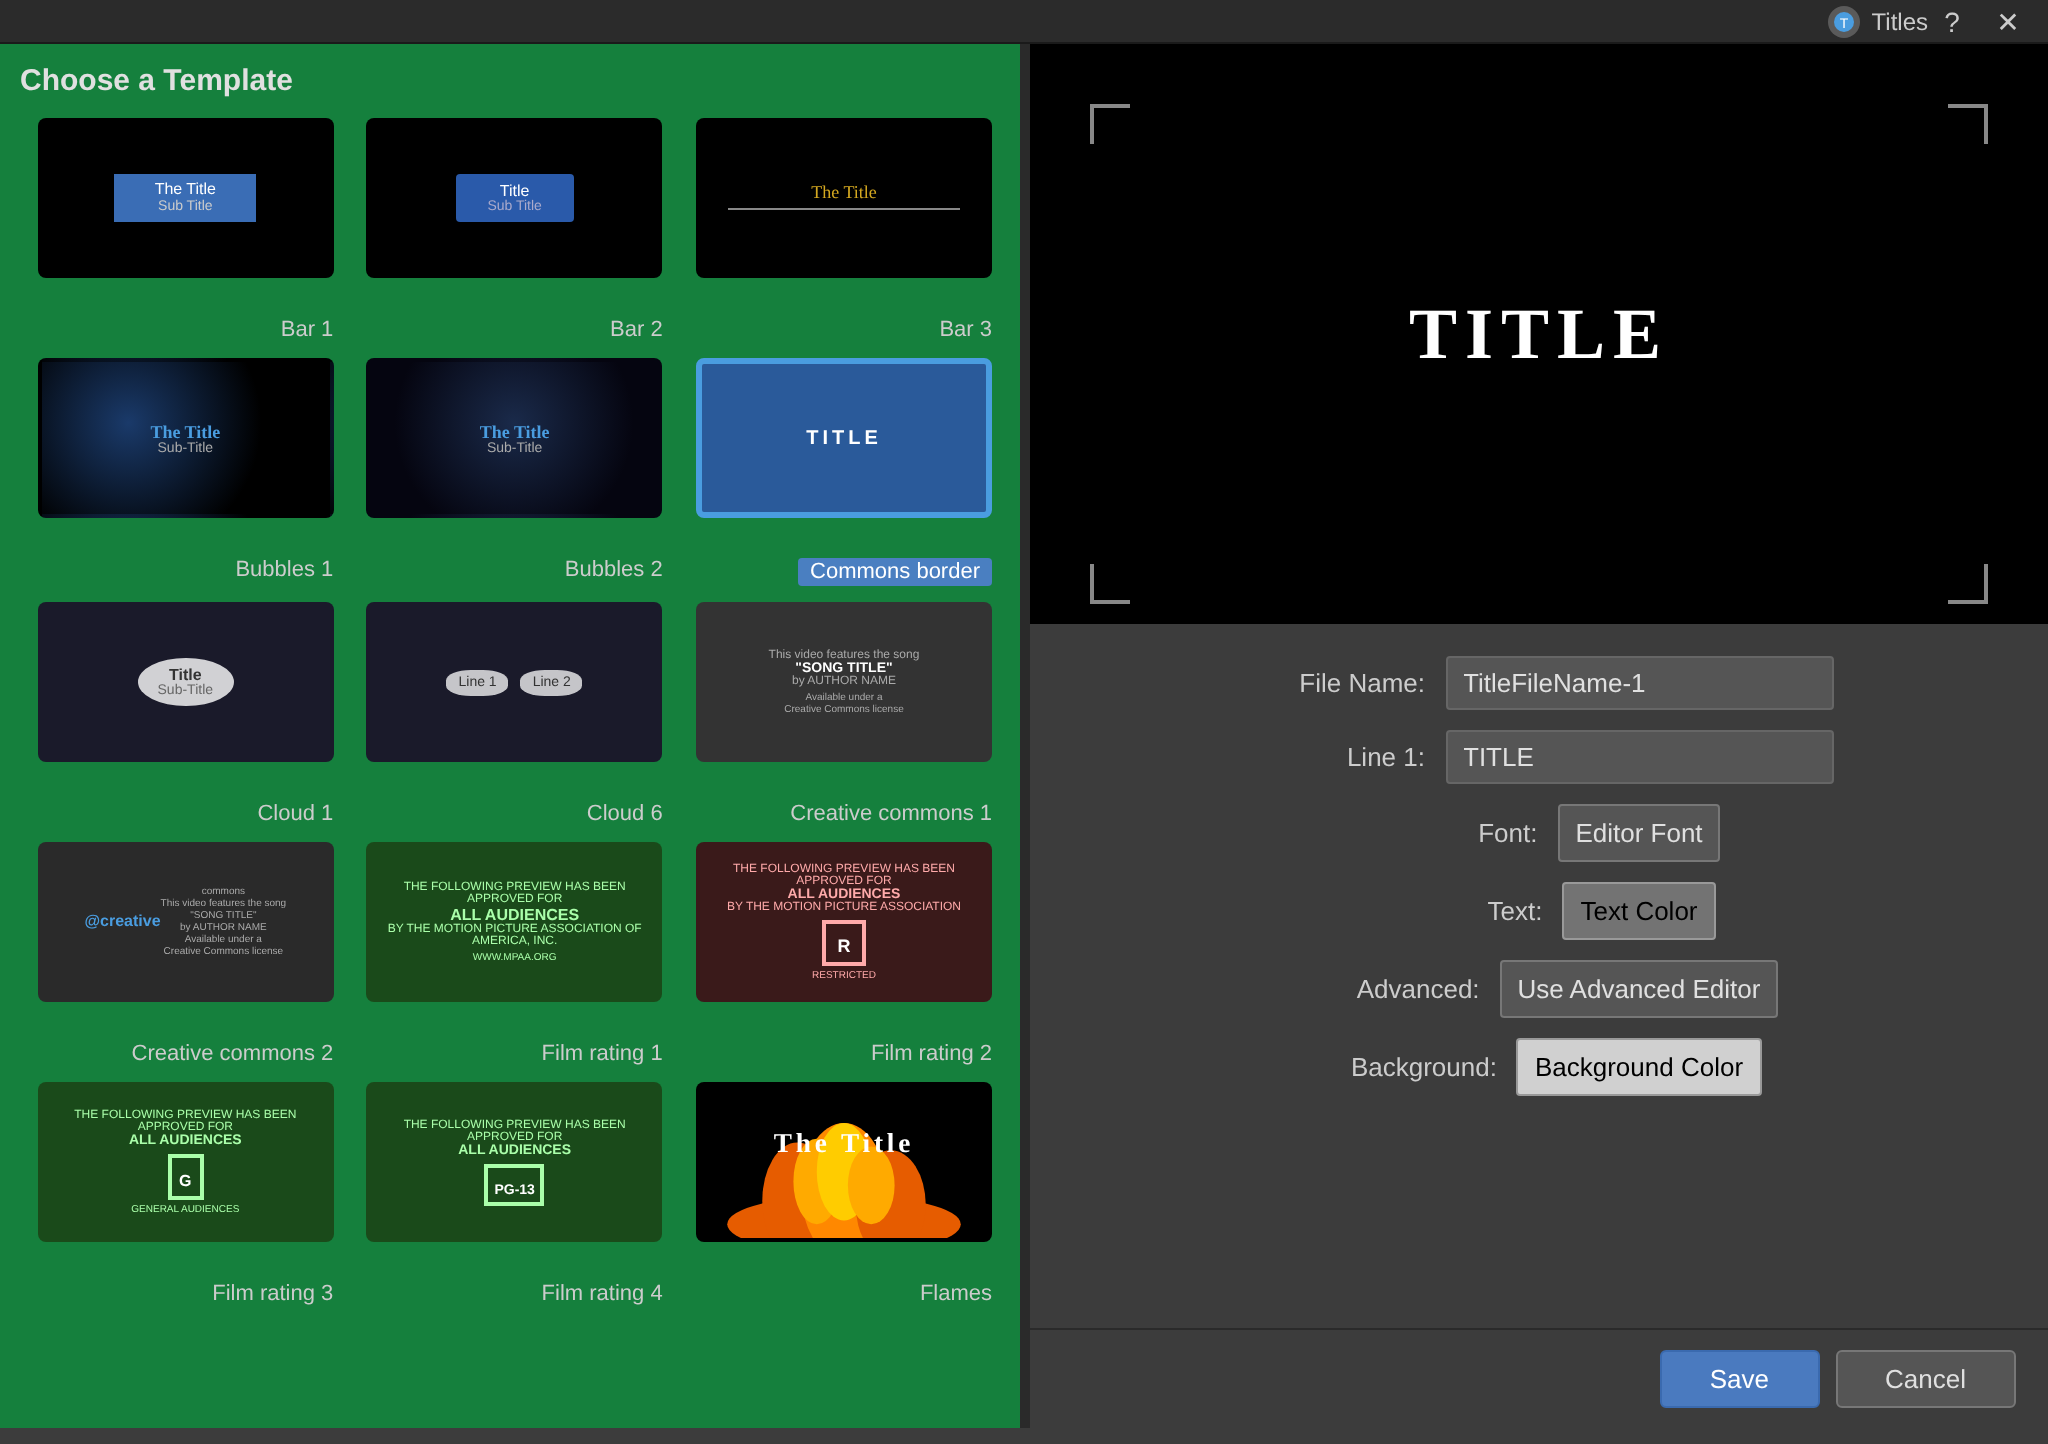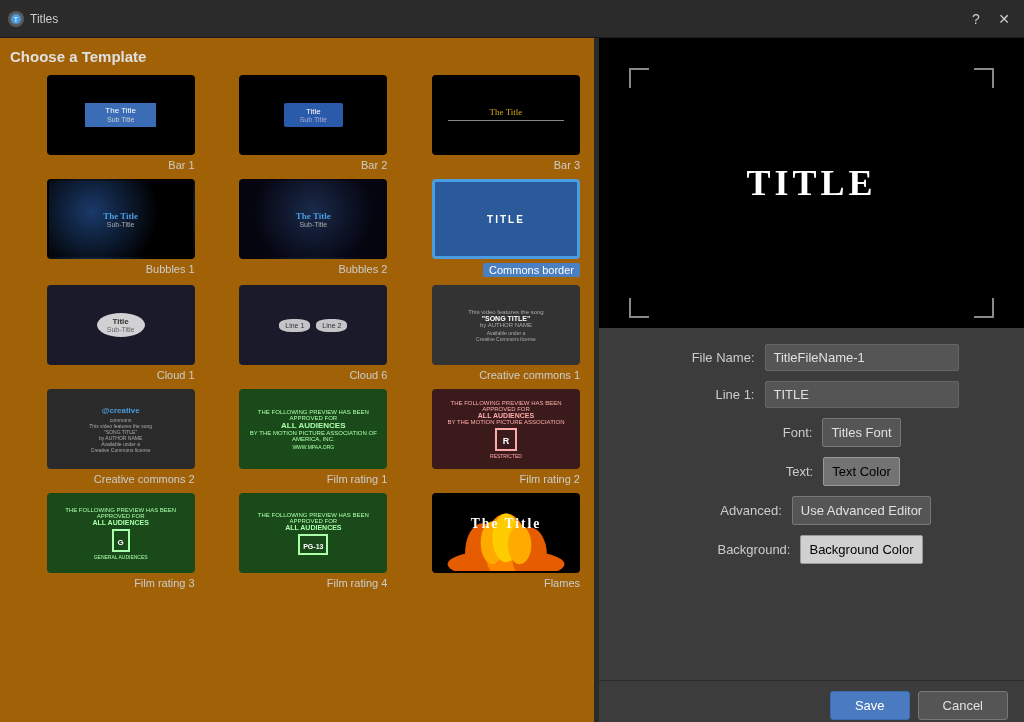--- a/index.html
+++ b/index.html
@@ -10,24 +10,24 @@
       color: #e0e0e0;
       width: 1024px;
       height: 722px;
       overflow: hidden;
     }
 
     
     .titlebar {
       display: flex;
       align-items: center;
-      justify-content: space-between;
+      justify-content: flex-end;
       background: #2b2b2b;
       padding: 4px 8px;
-      height: 38px;
+      height: 22px;
       border-bottom: 1px solid #1a1a1a;
     }
     .titlebar-left {
       display: flex;
       align-items: center;
       gap: 6px;
     }
     .titlebar-icon {
       width: 16px;
       height: 16px;
@@ -61,24 +61,24 @@
     }
 
     
     .main {
       display: flex;
       height: calc(722px - 30px);
     }
 
     
     .left-panel {
-      width: 594px;
+      width: 510px;
       display: flex;
       flex-direction: column;
-      background: #a16207;
+      background: #15803d;
       padding: 10px;
     }
     .panel-title {
       font-size: 15px;
       font-weight: bold;
       color: #e0e0e0;
       margin-bottom: 10px;
     }
 
     
@@ -116,21 +116,21 @@
       overflow: hidden;
       border: 2px solid transparent;
       position: relative;
     }
     .template-item.selected .template-thumb {
       border-color: #4a9de0;
     }
     .template-label {
       font-size: 11px;
       color: #ccc;
-      margin-top: 4px;
+      margin-top: 20px;
       text-align: center;
     }
     .template-item.selected .template-label {
       background: #4a7fc1;
       color: white;
       padding: 1px 6px;
       border-radius: 2px;
     }
 
     
@@ -374,21 +374,21 @@
               <div style="color:#aaa;font-size:6px;">This video features the song</div>
               <div style="color:white;font-size:7px;font-weight:bold;">"SONG TITLE"</div>
               <div style="color:#aaa;font-size:6px;">by AUTHOR NAME</div>
               <div style="color:#aaa;font-size:5px;margin-top:2px;">Available under a<br>Creative Commons license</div>
             </div>
           </div>
           <span class="template-label">Creative commons 1</span>
         </div>
 
         <div class="template-item">
-          <div class="template-thumb" style="background:#2a2a2a;display:flex;align-items:center;justify-content:center;flex-direction:column;">
+          <div class="template-thumb" style="background:#2a2a2a;display:flex;align-items:center;justify-content:center;flex-direction:row;">
             <div style="color:#4a9de0;font-size:8px;font-weight:bold;margin-bottom:2px;">@creative</div>
             <div style="color:#aaa;font-size:5px;text-align:center;">commons<br>This video features the song<br>"SONG TITLE"<br>by AUTHOR NAME<br>Available under a<br>Creative Commons license</div>
           </div>
           <span class="template-label">Creative commons 2</span>
         </div>
 
         <div class="template-item">
           <div class="template-thumb" style="background:#1a4a1a;display:flex;align-items:center;justify-content:center;flex-direction:column;padding:4px;">
             <div style="color:#aaffaa;font-size:6px;text-align:center;">THE FOLLOWING PREVIEW HAS BEEN APPROVED FOR<br><span style="font-weight:bold;font-size:8px;">ALL AUDIENCES</span><br>BY THE MOTION PICTURE ASSOCIATION OF AMERICA, INC.</div>
             <div style="color:#aaffaa;font-size:5px;margin-top:2px;">WWW.MPAA.ORG</div>
@@ -470,21 +470,21 @@
         <input class="form-input" type="text" value="TitleFileName-1" style="">
       </div>
 
       <div class="form-row">
         <label class="form-label">Line 1:</label>
         <input class="form-input" type="text" value="TITLE" style="">
       </div>
 
       <div class="form-row">
         <label class="form-label">Font:</label>
-        <button class="form-btn">Titles Font</button>
+        <button class="form-btn">Editor Font</button>
       </div>
 
       <div class="form-row">
         <label class="form-label">Text:</label>
         <button class="form-btn text-color-btn">Text Color</button>
       </div>
 
       <div class="form-row">
         <label class="form-label">Advanced:</label>
         <button class="form-btn">Use Advanced Editor</button>

